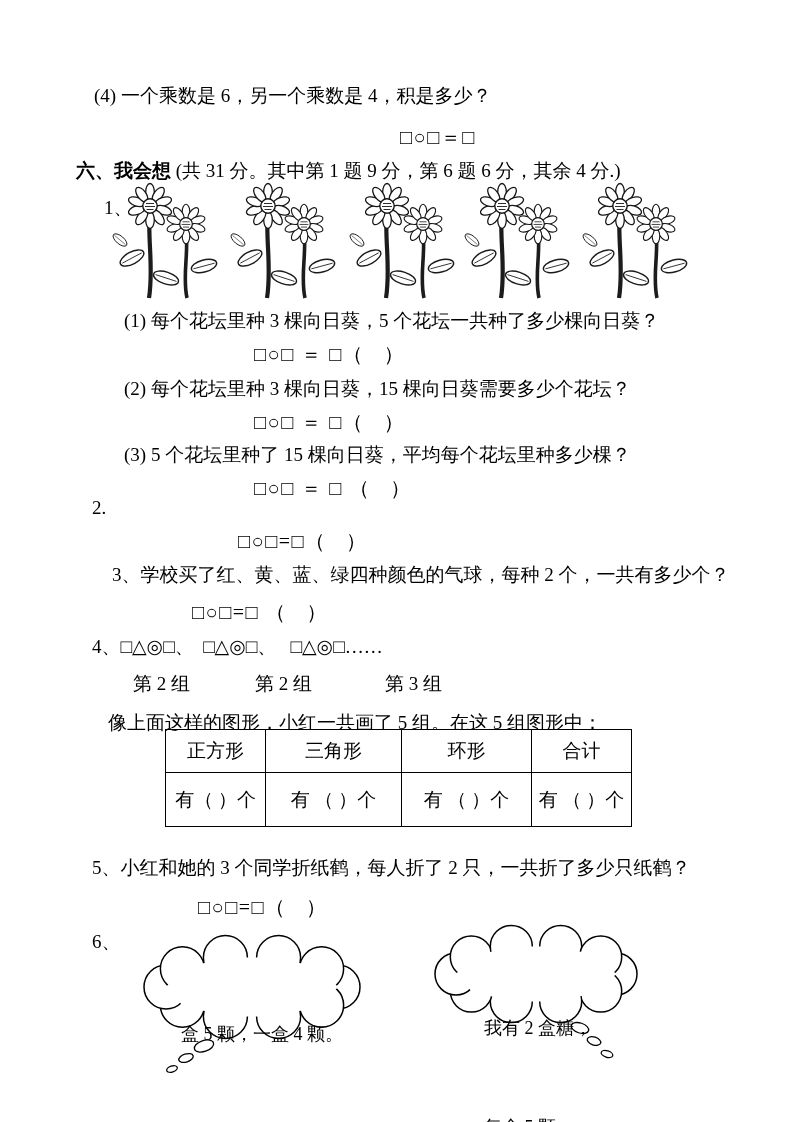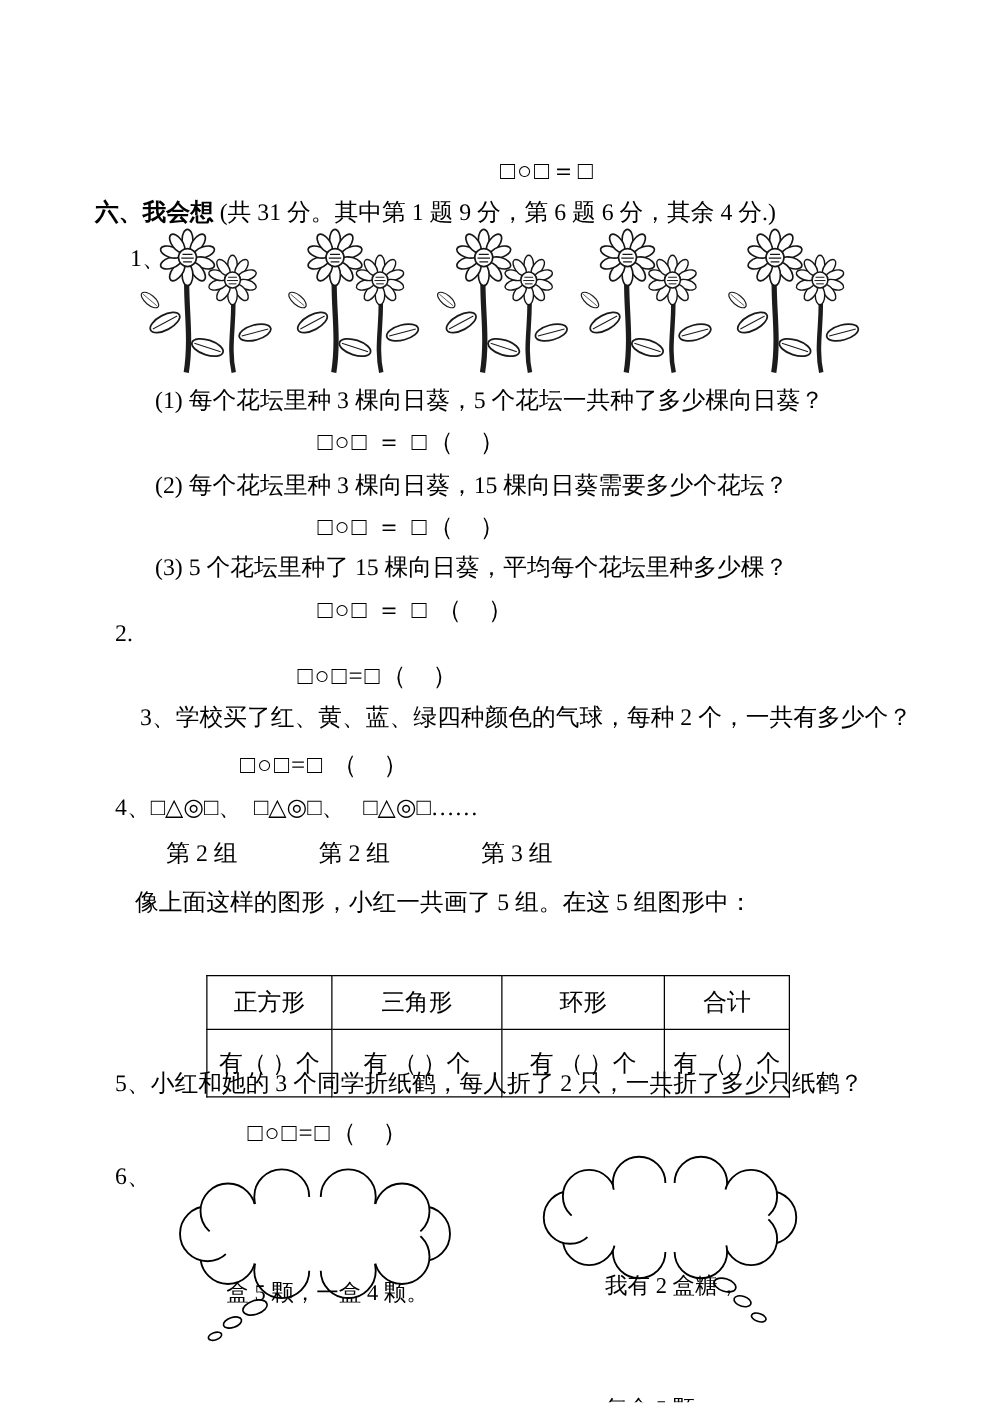--- a/index.html
+++ b/index.html
@@ -13,20 +13,21 @@
   .svg-abs { position:absolute; }
   table.count { position:absolute; border-collapse:collapse; table-layout:fixed; background:#fff; }
   table.count td { border:1.6px solid #000; text-align:center; vertical-align:middle; font-size:19px; padding:0; }
   .bubble-text { position:absolute; font-size:18px; line-height:33px; white-space:pre; }
 </style>
 </head>
 <body>
 
 <div class="page">
 
+  <div class="t" style="left:94px; top:84px;">(4) 一个乘数是 6，另一个乘数是 4，积是多少？</div>
   <div class="t formula" style="left:400px; top:124px;">□○□＝□</div>
 
   <div class="t" style="left:76px; top:159px;"><span class="bold">六、我会想</span><span> (共 31 分。其中第 1 题 9 分，第 6 题 6 分，其余 4 分.)</span></div>
 
   <div class="t" style="left:104px; top:196px;">1、</div>
 
   <svg class="svg-abs" style="left:112px; top:182px;" width="592" height="122" viewBox="0 0 592 122">
     <defs>
       <g id="leaf">
         <ellipse rx="13" ry="6" fill="#fff" stroke="#1a1a1a" stroke-width="1.4"></ellipse>
@@ -80,21 +81,21 @@
 
   <div class="t" style="left:76px; top:563px;margin-left:36px;">3、学校买了红、黄、蓝、绿四种颜色的气球，每种 2 个，一共有多少个？</div>
   <div class="t formula" style="left:192px; top:599px;">□○□=□ （   ）</div>
 
   <div class="t" style="left:92px; top:635px;">4、□△◎□、  □△◎□、   □△◎□……</div>
   <div class="t" style="left:133px; top:672px;">第 2 组</div>
   <div class="t" style="left:255px; top:672px;">第 2 组</div>
   <div class="t" style="left:385px; top:672px;">第 3 组</div>
   <div class="t" style="left:108px; top:711px;">像上面这样的图形，小红一共画了 5 组。在这 5 组图形中：</div>
 
-  <table class="count" style="left:165px; top:780px;border-radius:19px;">
+  <table class="count" style="left:165px; top:729px;border-radius:19px;">
     <colgroup>
       <col style="width:100px">
         <col style="width:136px">
         <col style="width:130px">
         <col style="width:100px">
     </colgroup>
     <tbody>
       <tr style="height:43px;">
         <td>正方形</td>
         <td>三角形</td>

